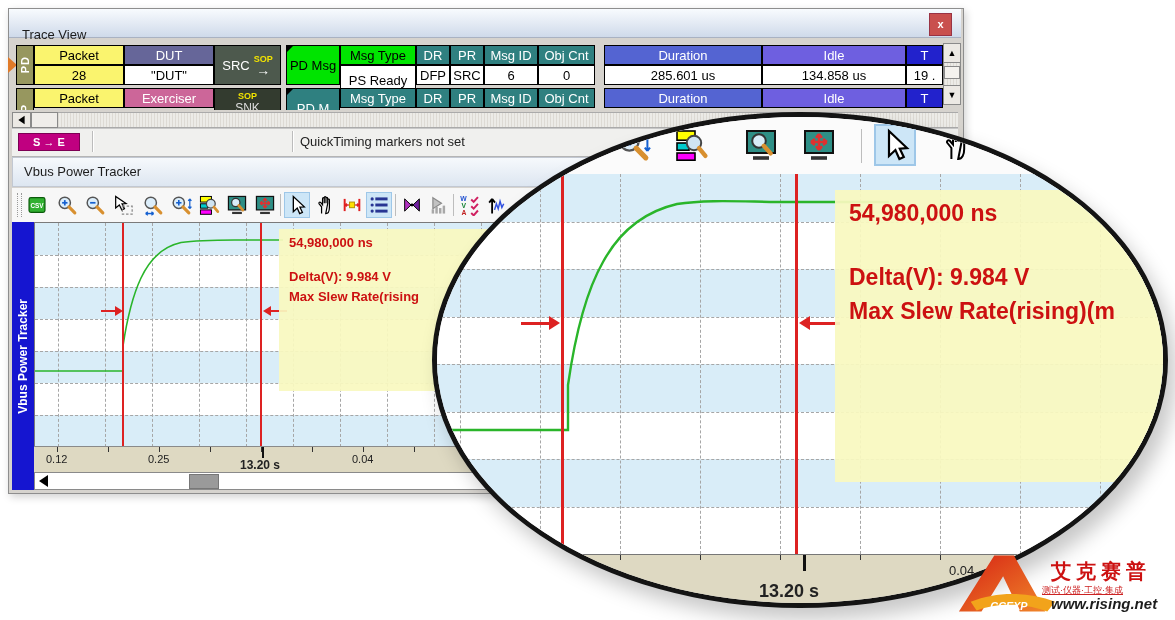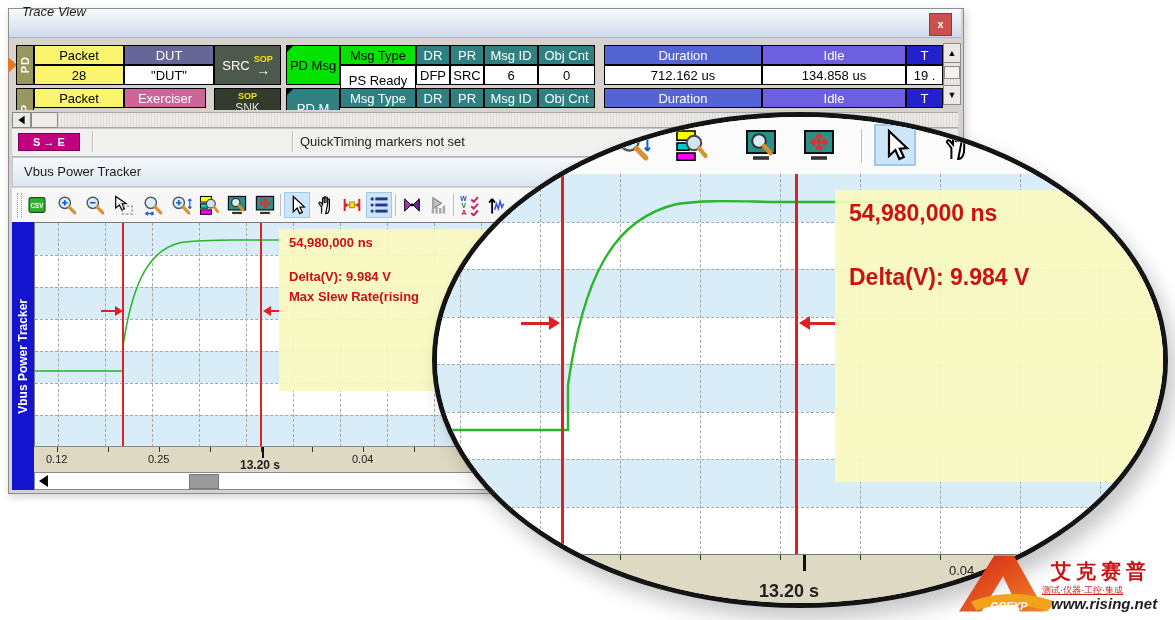--- a/index.html
+++ b/index.html
@@ -4,21 +4,21 @@
 <style>
   html,body{margin:0;padding:0;background:#fff;}
   #root{position:relative;width:1175px;height:620px;background:#ffffff;overflow:hidden;
         font-family:"Liberation Sans",sans-serif;color:#111;}
   .abs{position:absolute;}
   
   .window{left:8px;top:8px;width:954px;height:484px;background:#d6d3ce;border:1px solid #8e8e8e;
           box-shadow:2px 3px 8px rgba(0,0,0,.18);}
   .titlebar{left:9px;top:9px;width:952px;height:28px;
             background:linear-gradient(#f8fbfe,#cfdaea);border-bottom:1px solid #a9b2c2;}
-  .title-text{left:22px;top:4px;font-size:13px;color:#1c1c1c;font-style:italic;}
+  .title-text{left:22px;top:27px;font-size:13px;color:#1c1c1c;}
   .close-btn{left:929px;top:13px;width:21px;height:21px;background:#c9504e;border:1px solid #934;
              color:#fff;font-size:11px;font-weight:bold;text-align:center;line-height:20px;cursor:default;}
   
   .cell{position:absolute;border:1px solid #000;box-sizing:border-box;font-size:13px;
         display:flex;align-items:center;justify-content:center;overflow:hidden;white-space:nowrap;}
   .hdr-yellow{background:#faf46e;color:#000;}
   .hdr-purple{background:#666699;color:#fff;}
   .hdr-teal{background:#2f8080;color:#fff;}
   .hdr-green{background:#00e400;color:#000;}
   .hdr-blue{background:#5464d2;color:#fff;}
@@ -127,37 +127,37 @@
   <div class="cell val" style="left:340px;top:65px;width:76px;height:31px;">PS Ready</div>
   <div class="cell hdr-teal" style="left:416px;top:45px;width:34px;height:20px;">DR</div>
   <div class="cell val" style="left:416px;top:65px;width:34px;height:20px;">DFP</div>
   <div class="cell hdr-teal" style="left:450px;top:45px;width:34px;height:20px;">PR</div>
   <div class="cell val" style="left:450px;top:65px;width:34px;height:20px;">SRC</div>
   <div class="cell hdr-teal" style="left:484px;top:45px;width:54px;height:20px;">Msg ID</div>
   <div class="cell val" style="left:484px;top:65px;width:54px;height:20px;">6</div>
   <div class="cell hdr-teal" style="left:538px;top:45px;width:57px;height:20px;">Obj Cnt</div>
   <div class="cell val" style="left:538px;top:65px;width:57px;height:20px;">0</div>
   <div class="cell hdr-blue" style="left:604px;top:45px;width:158px;height:20px;">Duration</div>
-  <div class="cell val" style="left:604px;top:65px;width:158px;height:20px;">712.162 us</div>
+  <div class="cell val" style="left:604px;top:65px;width:158px;height:20px;">285.601 us</div>
   <div class="cell hdr-violet" style="left:762px;top:45px;width:144px;height:20px;">Idle</div>
   <div class="cell val" style="left:762px;top:65px;width:144px;height:20px;">134.858 us</div>
   <div class="cell hdr-tblue" style="left:906px;top:45px;width:37px;height:20px;">T</div>
   <div class="cell val" style="left:906px;top:65px;width:37px;height:20px;">19 .</div>
 
   <div class="abs sb-btn" style="left:943px;top:43px;width:18px;height:20px;">▲</div>
   <div class="abs hatch" style="left:943px;top:63px;width:18px;height:22px;border-left:1px solid #8a8a8a;border-right:1px solid #8a8a8a;box-sizing:border-box;"></div>
   <div class="abs" style="left:944px;top:66px;width:16px;height:13px;background:#f4f2ee;border:1px solid #8a8a8a;box-sizing:border-box;"></div>
   <div class="abs sb-btn" style="left:943px;top:85px;width:18px;height:20px;">▼</div>
 
   <div class="abs" style="left:16px;top:88px;width:930px;height:22px;overflow:hidden;">
     <div class="cell side-cell" style="left:0;top:0;width:18px;height:40px;">
       <span class="vtext">P</span>
     </div>
     <div class="cell hdr-yellow" style="left:18px;top:0;width:90px;height:20px;">Packet</div>
-    <div class="cell hdr-pink" style="left:108px;top:0;width:82px;height:20px;">Exerciser</div>
+    <div class="cell hdr-pink" style="left:108px;top:0;width:90px;height:20px;">Exerciser</div>
     <div class="cell" style="left:198px;top:0;width:67px;height:40px;background:#333b2f;flex-direction:column;justify-content:flex-start;padding-top:2px;">
       <span style="color:#f2e300;font-size:9px;font-weight:bold;">SOP</span>
       <span style="color:#ddd;font-size:12px;">SNK</span>
     </div>
     <div class="cell hdr-teal" style="left:270px;top:0;width:54px;height:40px;">
       <i class="corner-tri"></i>
       <span>PD M</span>
     </div>
     <div class="cell hdr-teal" style="left:324px;top:0;width:76px;height:20px;">Msg Type</div>
     <div class="cell hdr-teal" style="left:400px;top:0;width:34px;height:20px;">DR</div>
@@ -517,20 +517,21 @@
         </svg>
         <div class="marker" style="left:124px;top:0;width:3px;height:380px;"></div>
         <div class="marker" style="left:358px;top:0;width:3px;height:380px;"></div>
         <div class="arrow-line" style="left:84px;top:148px;width:30px;height:3px;"></div>
         <i class="ah-r" style="left:112px;top:142px;border-left-width:11px;border-top-width:7px;border-bottom-width:7px;"></i>
         <i class="ah-l" style="left:362px;top:142px;border-right-width:11px;border-top-width:7px;border-bottom-width:7px;"></i>
         <div class="arrow-line" style="left:373px;top:148px;width:30px;height:3px;"></div>
         <div class="anno" style="left:398px;top:16px;width:328px;height:292px;"></div>
         <div class="anno-text" style="left:412px;top:26px;font-size:23px;">54,980,000 ns</div>
         <div class="anno-text" style="left:412px;top:90px;font-size:23px;">Delta(V): 9.984 V</div>
+        <div class="anno-text" style="left:412px;top:124px;font-size:23px;">Max Slew Rate(rising)(m</div>
       </div>
 
       <div class="lens-axis">
         <div class="tick-big" style="left:366px;height:16px;width:3px;"></div>
         <div class="xlabel" style="left:164px;top:12px;font-size:13px;">16</div>
         <div class="xlabel" style="left:322px;top:26px;font-weight:bold;font-size:18px;">13.20 s</div>
         <div class="xlabel" style="left:512px;top:8px;font-size:13px;">0.04</div>
       <div class="tick" style="left: 23px;"></div>
           <div class="tick" style="left: 103px;"></div>
           <div class="tick" style="left: 183px;"></div>

